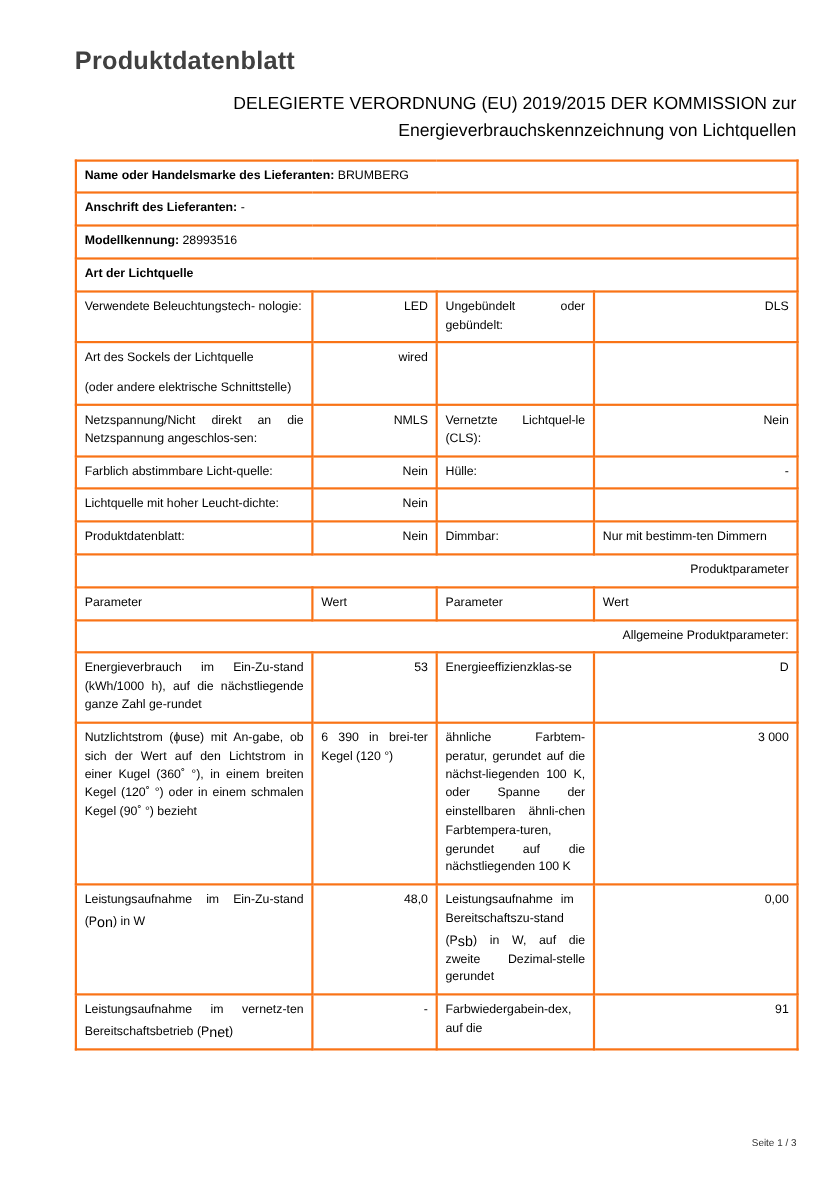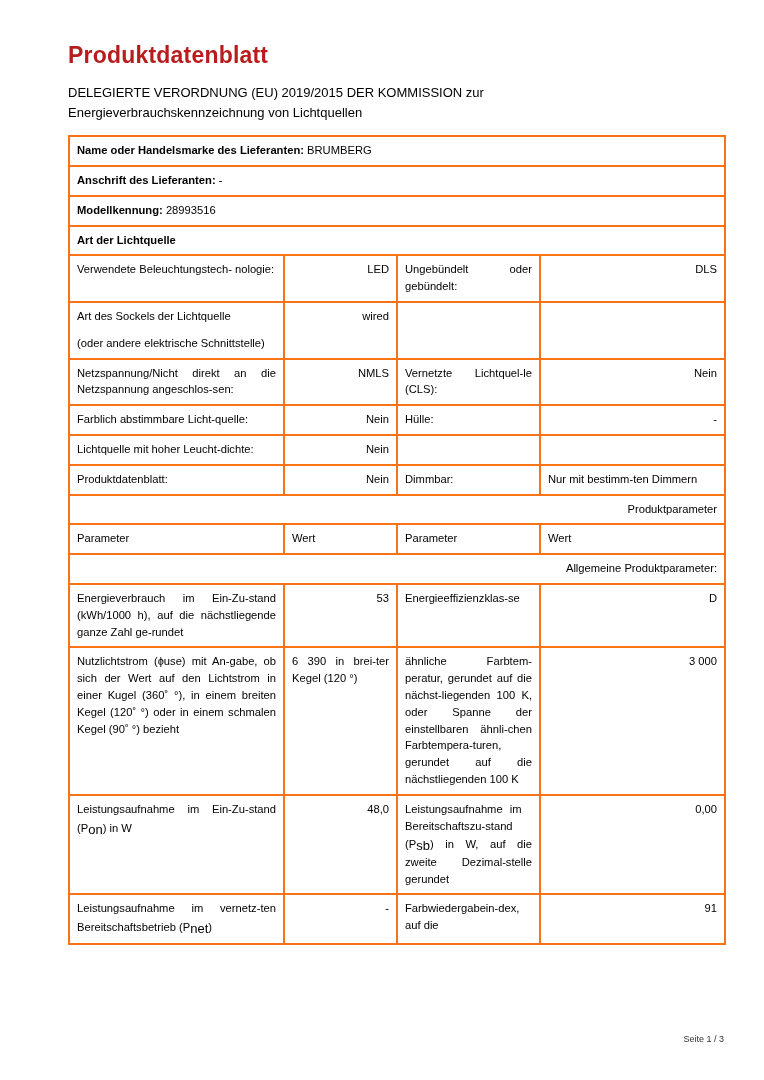--- a/index.html
+++ b/index.html
@@ -16,29 +16,30 @@
   .page {
     position: relative;
     width: 764px;
     min-height: 1080px;
     box-sizing: border-box;
     padding: 36px 40px 0 40px;
   }
   .doc-title {
     font-size: 23px;
     font-weight: bold;
-    color: #b91c1c;
+    color: #404040;
     margin: 6px 0 14px 28px;
     letter-spacing: 0.2px;
   }
   .intro {
     margin: 0 0 12px 28px;
-    font-size: 13px;
+    font-size: 16px;
     line-height: 1.55;
     color: #000;
+    text-align: right;
   }
   table.sheet {
     border-collapse: collapse;
     width: 656px;
     margin-left: 28px;
     table-layout: fixed;
   }
   table.sheet td {
     border: 2px solid #f97316;
     font-size: 11.2px;

